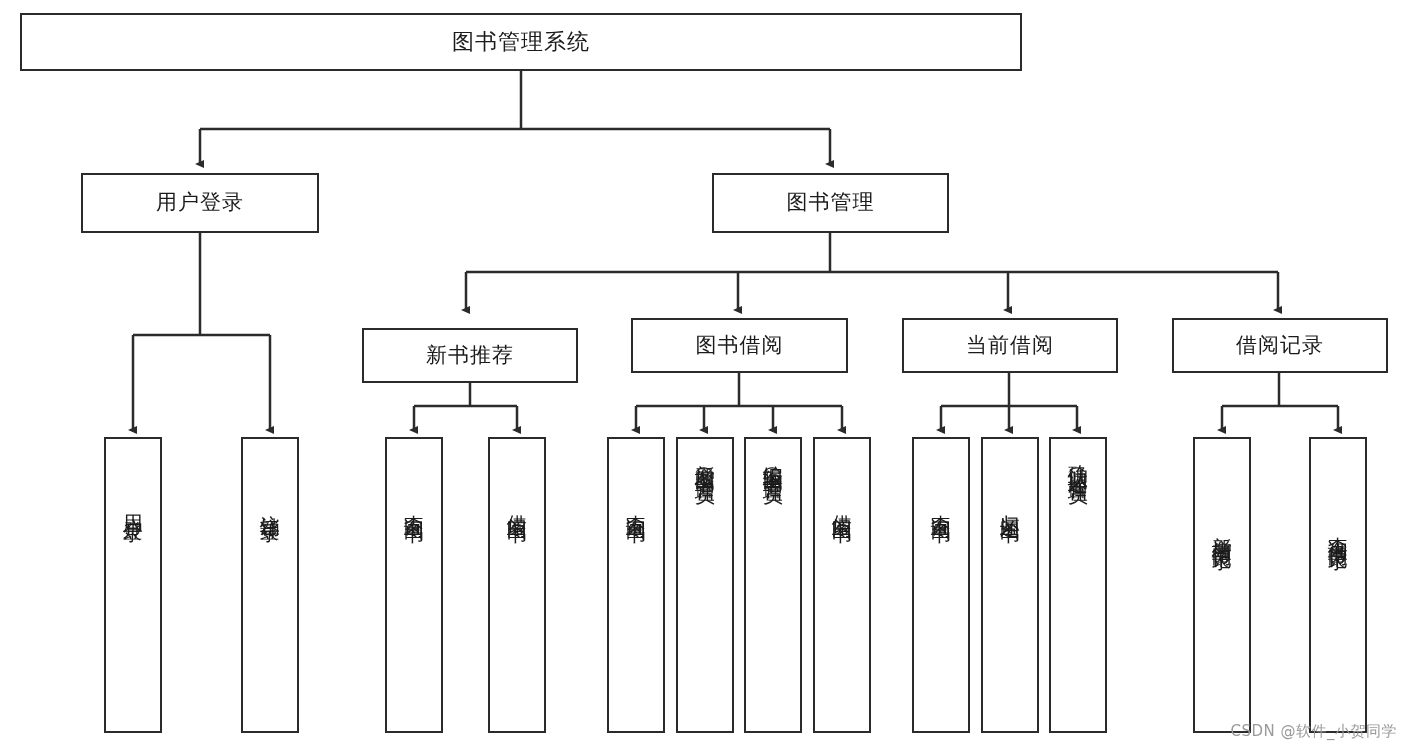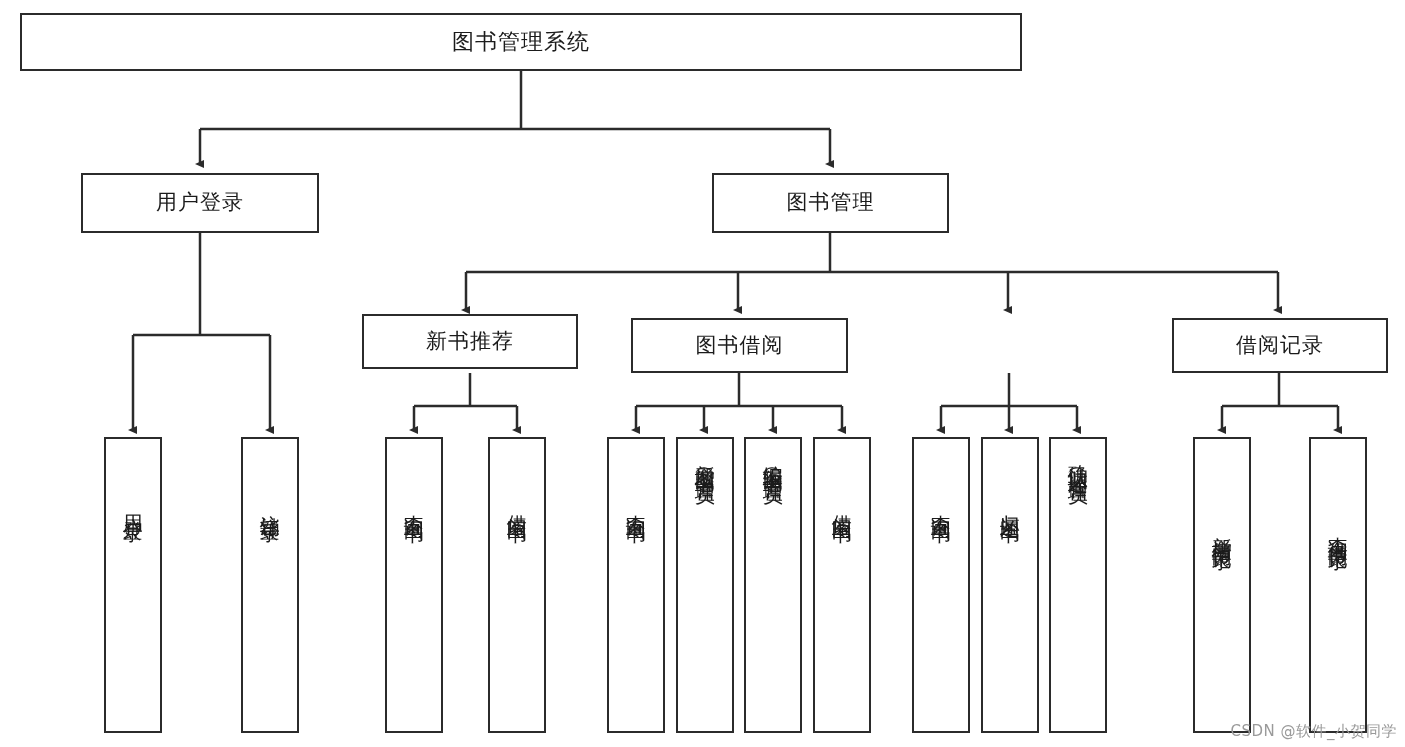--- a/index.html
+++ b/index.html
@@ -141,28 +141,31 @@
   </div>
 
   <div class="node horiz" style="left:81px; top:173px; width:238px; height:60px;">
     <span>用户登录</span>
   </div>
 
   <div class="node horiz" style="left:712px; top:173px; width:237px; height:60px;text-align:right;">
     <span>图书管理</span>
   </div>
 
-  <div class="node horiz" style="left:362px; top:314px; width:216px; height:55px;">
+  <div class="node horiz" style="left:362px; top:328px; width:216px; height:55px;">
     <span>新书推荐</span>
   </div>
 
   <div class="node horiz" style="left:631px; top:318px; width:217px; height:55px;text-align:center;">
     <span>图书借阅</span>
   </div>
 
+  <div class="node horiz" style="left:902px; top:318px; width:216px; height:55px;">
+    <span>当前借阅</span>
+  </div>
 
   <div class="node horiz" style="left:1172px; top:318px; width:216px; height:55px;">
     <span>借阅记录</span>
   </div>
 
   <div class="node vert" style="left:104px; top:437px; width:58px; height:296px;">
     <span class="vert-label mid">用户登录</span>
   </div>
   <div class="node vert" style="left:241px; top:437px; width:58px; height:296px;">
     <span class="vert-label mid">注销登录</span>

